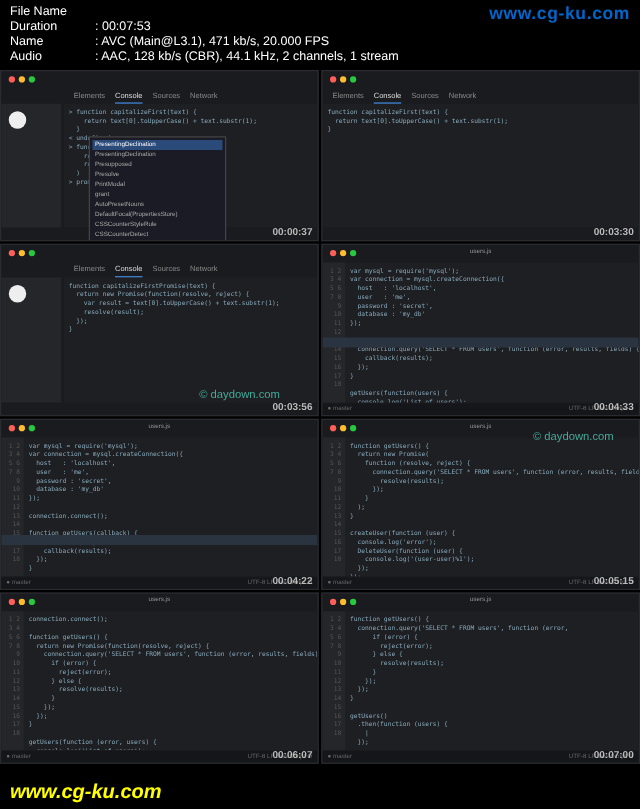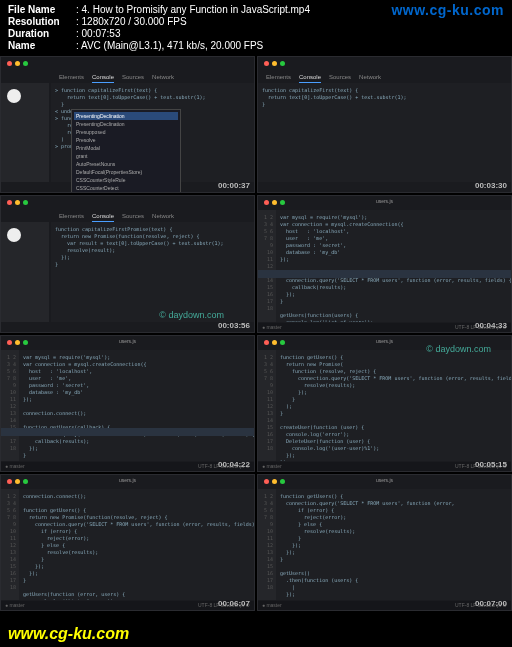--- a/index.html
+++ b/index.html
@@ -1,19 +1,19 @@
 <!DOCTYPE html>
 <html><head>
 <meta charset="utf-8">
 <style>
 *{margin:0;padding:0;box-sizing:border-box}
 body{background:#000;width:512px;height:647px;font-family:Arial,sans-serif;color:#fff;font-size:10px;position:relative;overflow:hidden}
 .header{padding:4px 8px;background:#000}
 .header-row{display:flex;gap:4px;margin-bottom:1px}
-.hk{font-weight:bold;width:64px;color:#fff}
+.hk{font-weight:normal;width:64px;color:#fff}
 .hv{color:#fff}
 .watermark-top{position:absolute;top:2px;right:8px;color:#06c;font-size:14px;font-weight:bold;letter-spacing:0.5px}
 .grid{display:grid;grid-template-columns:1fr 1fr;grid-template-rows:repeat(4,1fr);gap:2px;padding:0;height:555px}
 .thumb{background:#1a1b1f;position:relative;overflow:hidden;border:1px solid #2a2b30}
 .mac-dots{position:absolute;top:4px;left:6px;display:flex;gap:3px}
 .mac-dots span{width:5px;height:5px;border-radius:50%;display:block}
 .md-r{background:#ff5f56}
 .md-y{background:#ffbd2e}
 .md-g{background:#27c93f}
 .timestamp{position:absolute;bottom:2px;right:4px;color:#bbb;font-size:8px;font-weight:bold}
@@ -35,33 +35,32 @@
 .filetab{position:absolute;top:2px;left:50%;transform:translateX(-50%);font-size:5px;color:#999}
 .status{position:absolute;bottom:0;left:0;right:0;height:9px;background:#15161a;font-size:5px;color:#666;display:flex;justify-content:space-between;padding:0 4px;line-height:9px}
 .watermark-bot{position:absolute;bottom:4px;left:8px;color:#ff0;font-size:16px;font-weight:bold;font-style:italic;text-shadow:1px 1px 0 #000}
 </style>
 </head>
 <body>
 
 <div class="header">
   <div class="header-row">
       <span class="hk">File Name</span>
-      <span class="hv">: <span>4. How to Promisify any Function in JavaScript.mp4</span></span>
-    </div>
-  <div class="header-row">
-      <span class="hk">Resolution</span>
-      <span class="hv">: <span>1280x720 / 30.000 FPS</span></span>
     </div>
   <div class="header-row">
       <span class="hk">Duration</span>
       <span class="hv">: <span>00:07:53</span></span>
     </div>
   <div class="header-row">
       <span class="hk">Name</span>
       <span class="hv">: <span>AVC (Main@L3.1), 471 kb/s, 20.000 FPS</span></span>
+    </div>
+  <div class="header-row">
+      <span class="hk">Audio</span>
+      <span class="hv">: <span>AAC, 128 kb/s (CBR), 44.1 kHz, 2 channels, 1 stream</span></span>
     </div>
 </div>
 
 <div class="watermark-top">www.cg-ku.com</div>
 
 <div class="grid">
 
   <div class="thumb">
     <div class="mac-dots">
         <span class="md-r"></span>

